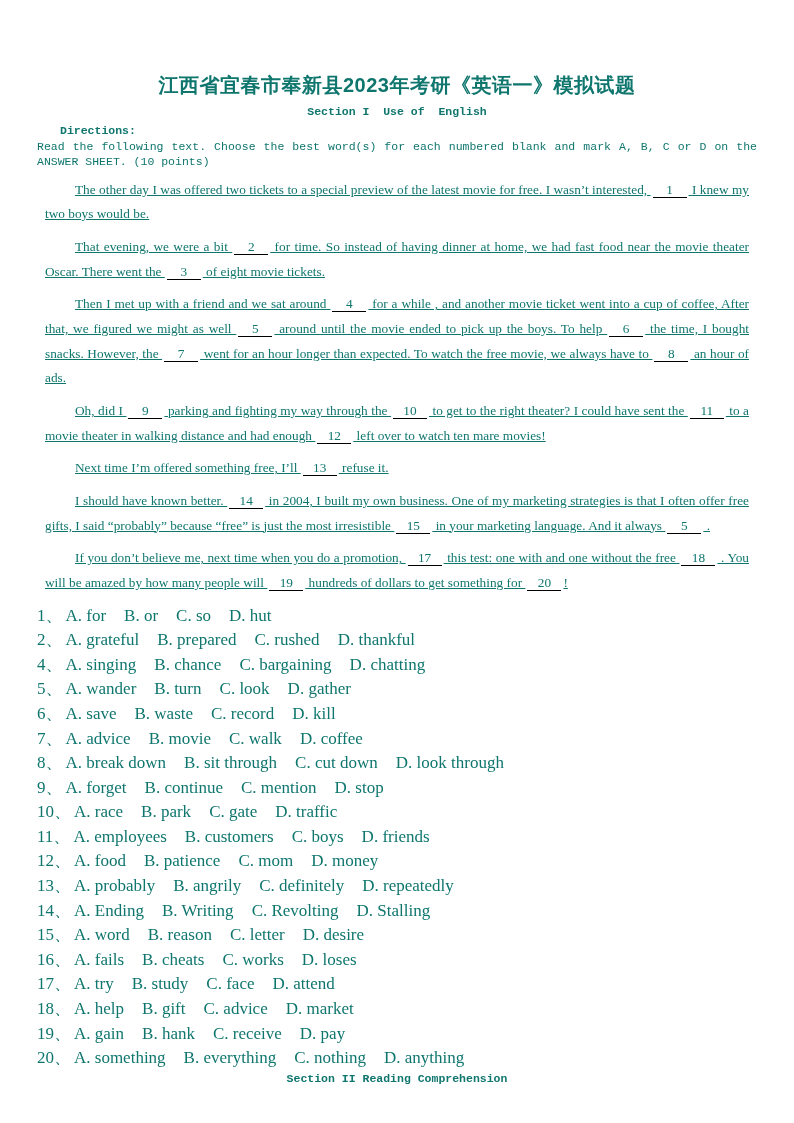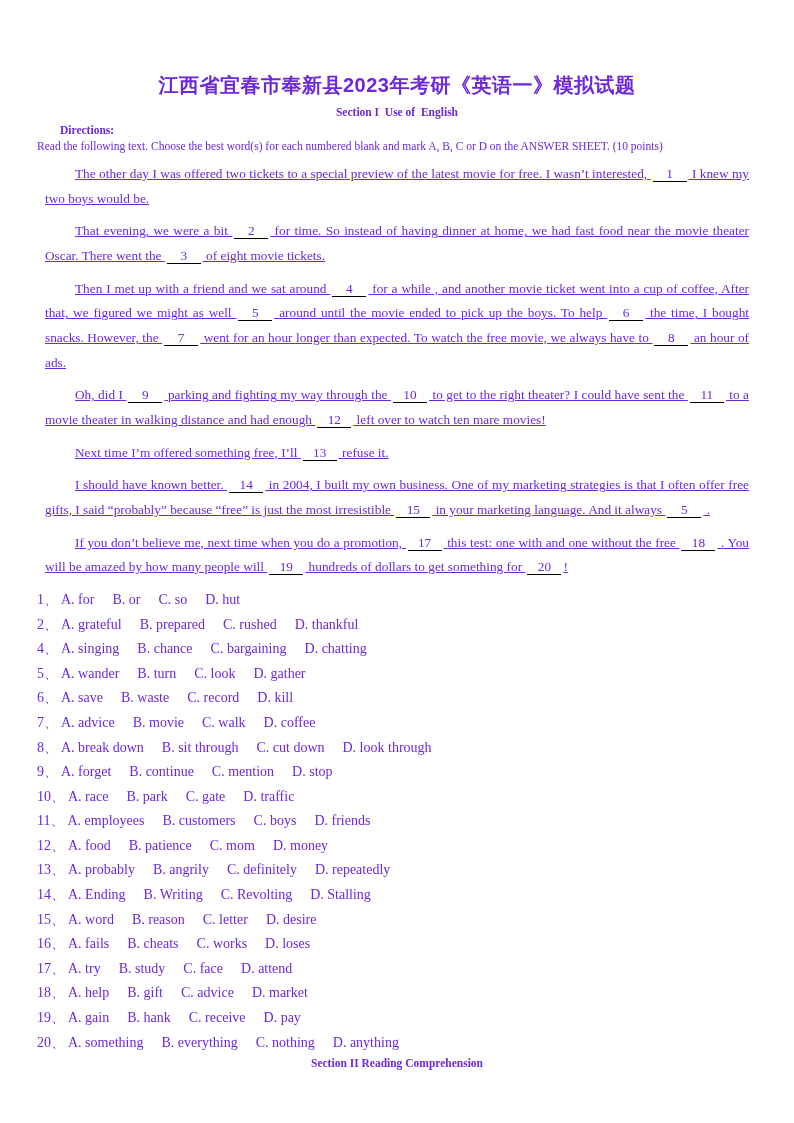--- a/index.html
+++ b/index.html
@@ -4,34 +4,34 @@
 <style>
   html, body { margin: 0; padding: 0; background: #ffffff; }
   .page {
     position: relative;
     width: 794px;
     height: 1123px;
     box-sizing: border-box;
     margin: 0 auto;
     padding: 73px 37px 0 37px;
     background: #ffffff;
-    color: #6d28d9;
+    color: #0f766e;
     overflow: hidden;
   }
   .title {
     font-family: "Liberation Sans", sans-serif;
     font-weight: bold;
     font-size: 20px;
     text-align: center;
     margin: 0 0 7px 0;
     line-height: 24px;
     letter-spacing: 0.5px;
   }
   .mono {
-    font-family: Liberation Serif, serif;
+    font-family: Liberation Mono, monospace;
     font-size: 11.5px;
   }
   .section-heading {
     font-weight: bold;
     text-align: center;
     white-space: pre;
     margin: 0;
     line-height: 16px;
   }
   .directions-label {
@@ -61,21 +61,21 @@
     min-width: 26px;
     padding: 0 4px;
     margin: 0 2px;
     border-bottom: 1px solid #000;
     text-align: center;
     text-indent: 0;
     line-height: 15px;
   }
   .questions {
     font-family: "Liberation Serif", serif;
-    font-size: 14px;
+    font-size: 17px;
     margin-top: 3px;
   }
   .question {
     line-height: 24.6px;
     white-space: nowrap;
   }
   .q-num { margin-right: 3px; }
   .q-opt + .q-opt { margin-left: 18px; }
   .section2 { margin-top: 0; }
 </style>

